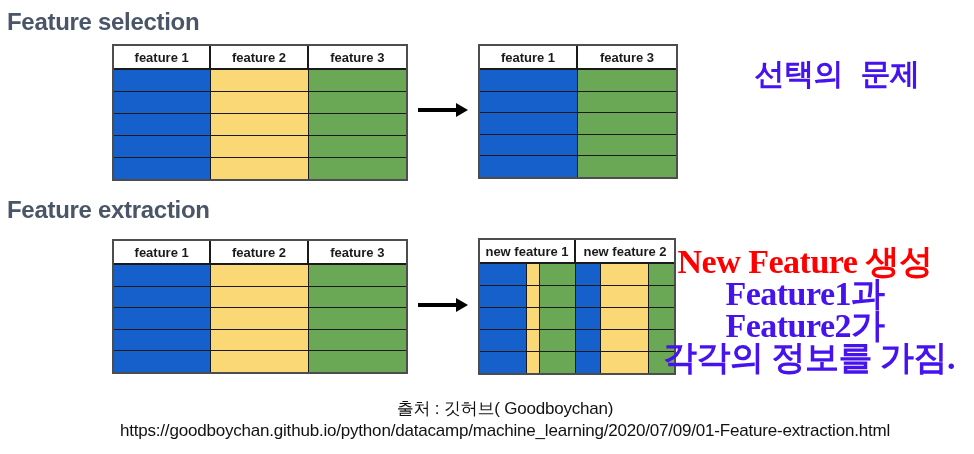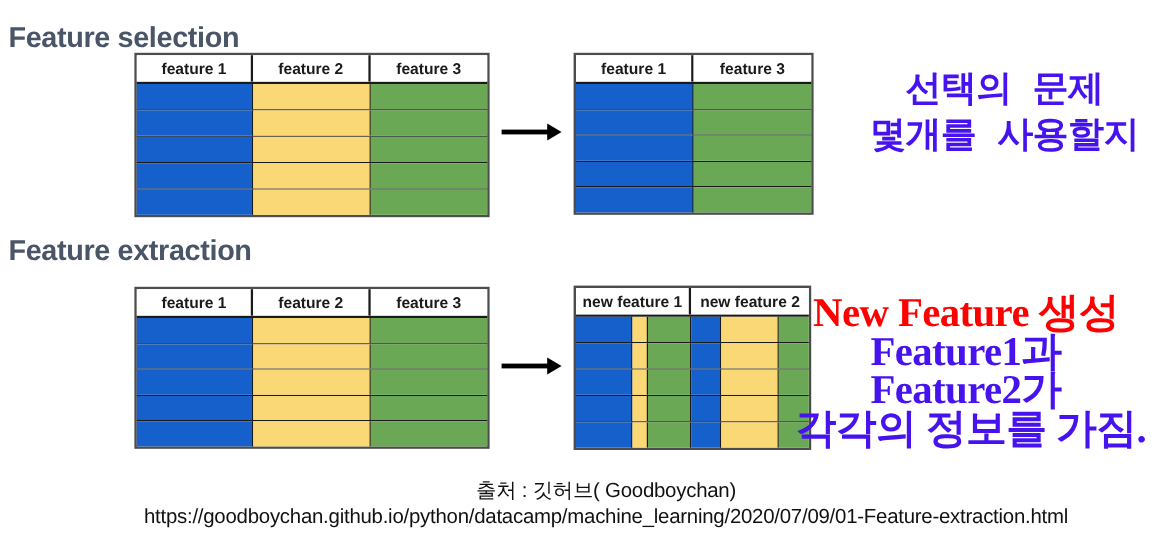--- a/index.html
+++ b/index.html
@@ -11,21 +11,21 @@
     font-family: "Liberation Sans", sans-serif;
     overflow: hidden;
   }
   .section-heading {
     position: absolute;
     font-size: 24px;
     font-weight: bold;
     color: #4a5568;
     letter-spacing: -0.3px;
   }
-  #heading-selection  { left: 7px; top: 18px; }
+  #heading-selection  { left: 7px; top: 8px; }
   #heading-extraction { left: 7px; top: 196px; text-align: center; }
 
   .ftable {
     position: absolute;
     border: 2px solid #4d4d4d;
     box-sizing: border-box;
     display: flex;
     flex-direction: column;
     background: #ffffff;
   }
@@ -146,21 +146,20 @@
         </div>
         <div class="trow">
           <div class="td" style="width: 50%; background: rgb(22, 96, 203);"></div>
           <div class="td" style="width: 50%; background: rgb(106, 168, 85);"></div>
         </div>
       </div>
     </div>
 
   <div class="annotation" id="annotation-selection">
       <div class="annot-line" style="color: rgb(70, 19, 239);">선택의 문제</div>
-      <div class="annot-line" style="color: rgb(70, 19, 239);">몇개를 사용할지</div>
     </div>
 
   <div class="section-heading" id="heading-extraction">Feature extraction</div>
 
   <div class="ftable" id="table-extraction-input">
       <div class="thead">
         <div class="th" style="width: 33.34%;">feature 1</div>
         <div class="th" style="width: 33.33%;">feature 2</div>
         <div class="th" style="width: 33.33%;">feature 3</div>
       </div>

